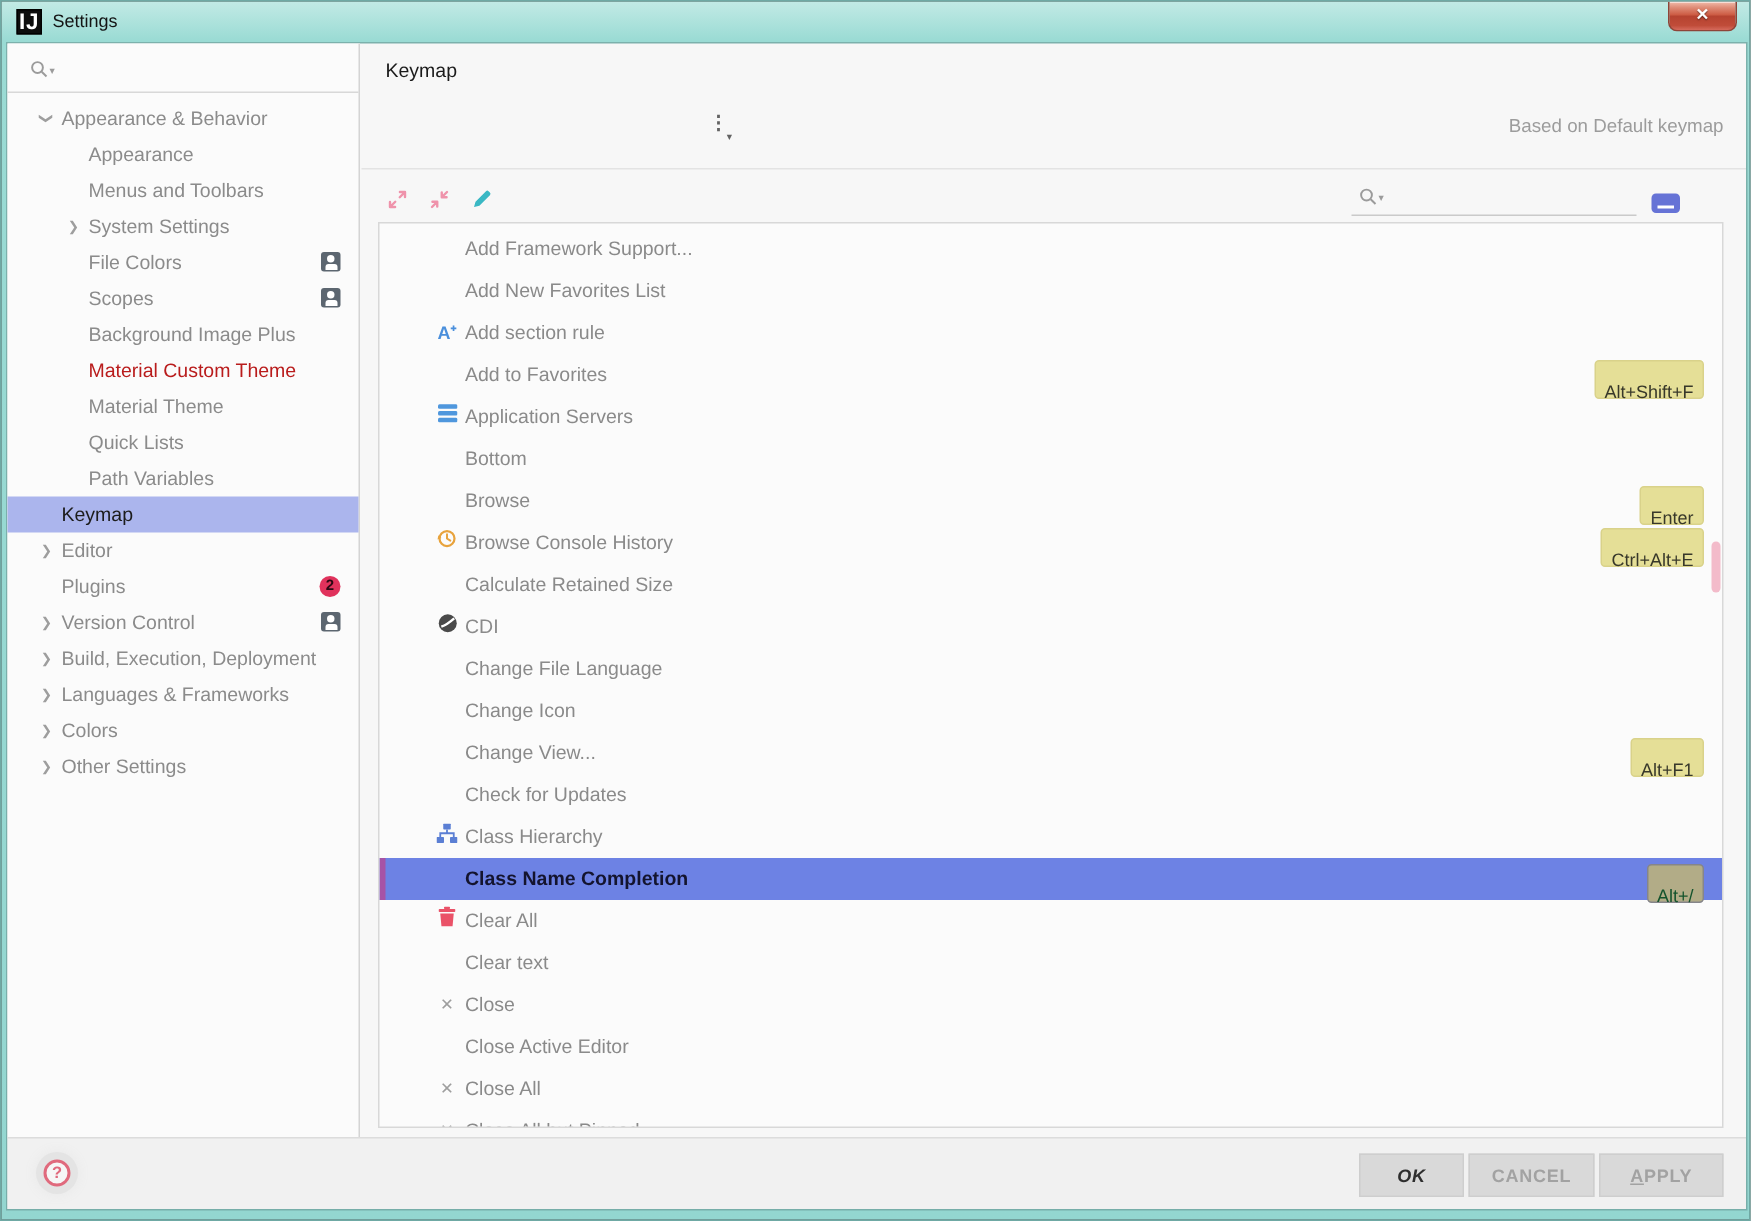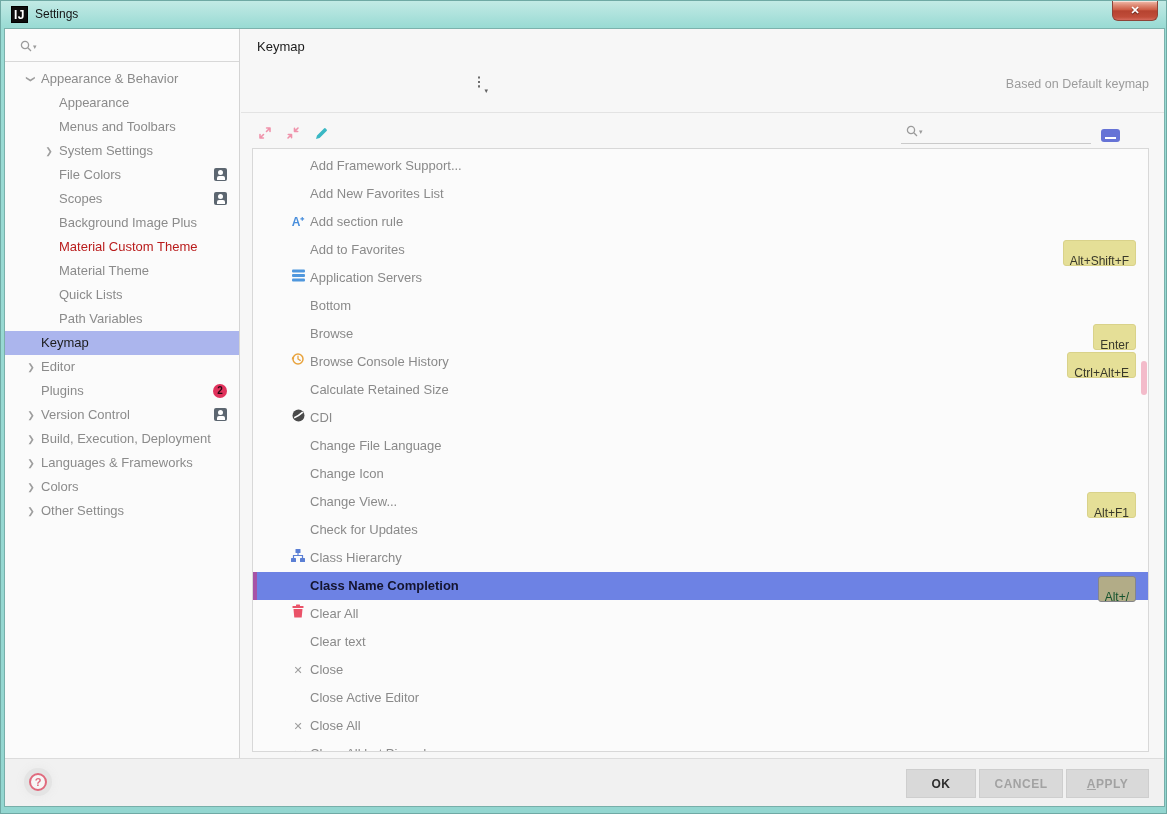--- a/index.html
+++ b/index.html
@@ -8,21 +8,21 @@
   .window {
     position: relative; width: 1167px; height: 814px; overflow: hidden;
     background: linear-gradient(180deg, #c2eae5 0, #9adbd4 26px, #93d6d0 100%);
     border: 1px solid #6fa9a4;
   }
 
   
   .titlebar { position: absolute; top: 0; left: 0; right: 0; height: 28px; }
   .app-icon {
     position: absolute; left: 10px; top: 5px; width: 17px; height: 17px;
-    background: #0d0d0d; color: #fff; font-size: 12px; font-weight: bold;
+    background: #0d0d0d; color: #fff; font-size: 15px; font-weight: bold;
     display: flex; align-items: center; justify-content: center;
     border: 1px solid #000; letter-spacing: .5px;
   }
   .win-title { position: absolute; left: 34px; top: 0; line-height: 27px; font-size: 12px; color: #141414; }
   .close-btn {
     position: absolute; right: 8px; top: 0; width: 46px; height: 20px;
     border: 1px solid #8e4438; border-top: none; border-radius: 0 0 6px 6px;
     background: linear-gradient(180deg, #f2bfae 0%, #e08f7a 20%, #cd5d45 46%, #b64330 52%, #c04c39 84%, #d56a5c 100%);
     box-shadow: inset 0 1px 0 rgba(255,255,255,.55);
     color: #fff; font-size: 11px; font-weight: bold; text-align: center; line-height: 18px;
@@ -86,21 +86,21 @@
   .list-row.selected::before { content: ''; position: absolute; left: 0; top: 0; bottom: 0; width: 4px; background: #a653a6; }
   .list-row.selected .badge { background: #b2ac87; border-color: #85858a; color: #14532d; font-weight: normal; }
   .ic-aplus { color: #4a8fdc; font-size: 12px; font-weight: bold; }
   .ic-x { color: #9e9e9e; font-size: 11px; font-weight: normal; }
   .scroll-thumb { position: absolute; right: 1px; top: 212px; width: 6px; height: 34px; background: #f3bbca; border-radius: 3px; cursor: pointer; }
 
   
   .footer { position: absolute; left: 0; right: 0; bottom: 0; height: 48px; background: #f1f1f1; border-top: 1px solid #dcdcdc; }
   .help-btn { position: absolute; left: 24px; top: 14px; width: 18px; height: 18px; border-radius: 50%; border: 2px solid #e06a7d; color: #e06a7d; font-size: 11px; font-weight: bold; text-align: center; line-height: 14px; background: #f6f6f6; box-shadow: 0 0 0 5px #e4e4e4, 0 0 8px 6px #eaeaea; cursor: pointer; }
   .btn { position: absolute; top: 10px; height: 29px; background: #d9d9d9; border: 1px solid #cecece; font-family: inherit; font-size: 12px; font-weight: bold; letter-spacing: .5px; color: #a2a2a2; cursor: pointer; }
-  .btn-ok { right: 188px; width: 70px; color: #2e2e2e; }
+  .btn-ok { right: 188px; width: 70px; color: #2e2e2e; font-style: italic; }
   .btn-cancel { right: 101px; width: 84px; }
   .btn-apply { right: 15px; width: 83px; }
   .btn-apply .ak { text-decoration: underline; }
 </style>
 </head>
 <body>
 
 <div class="window">
 
   <div class="titlebar">

